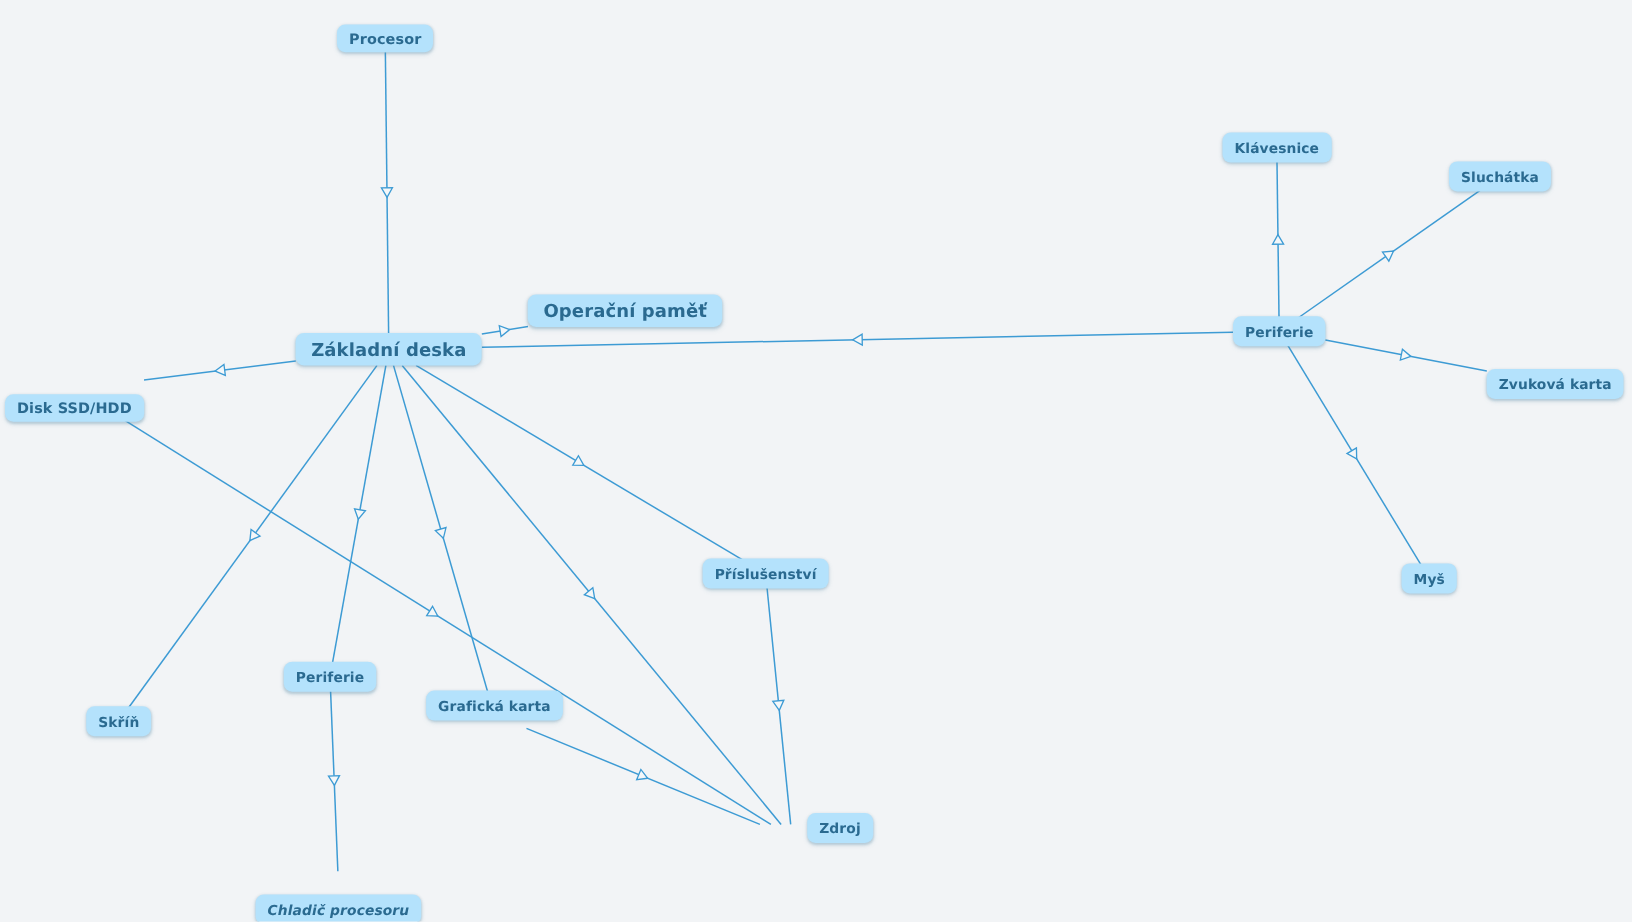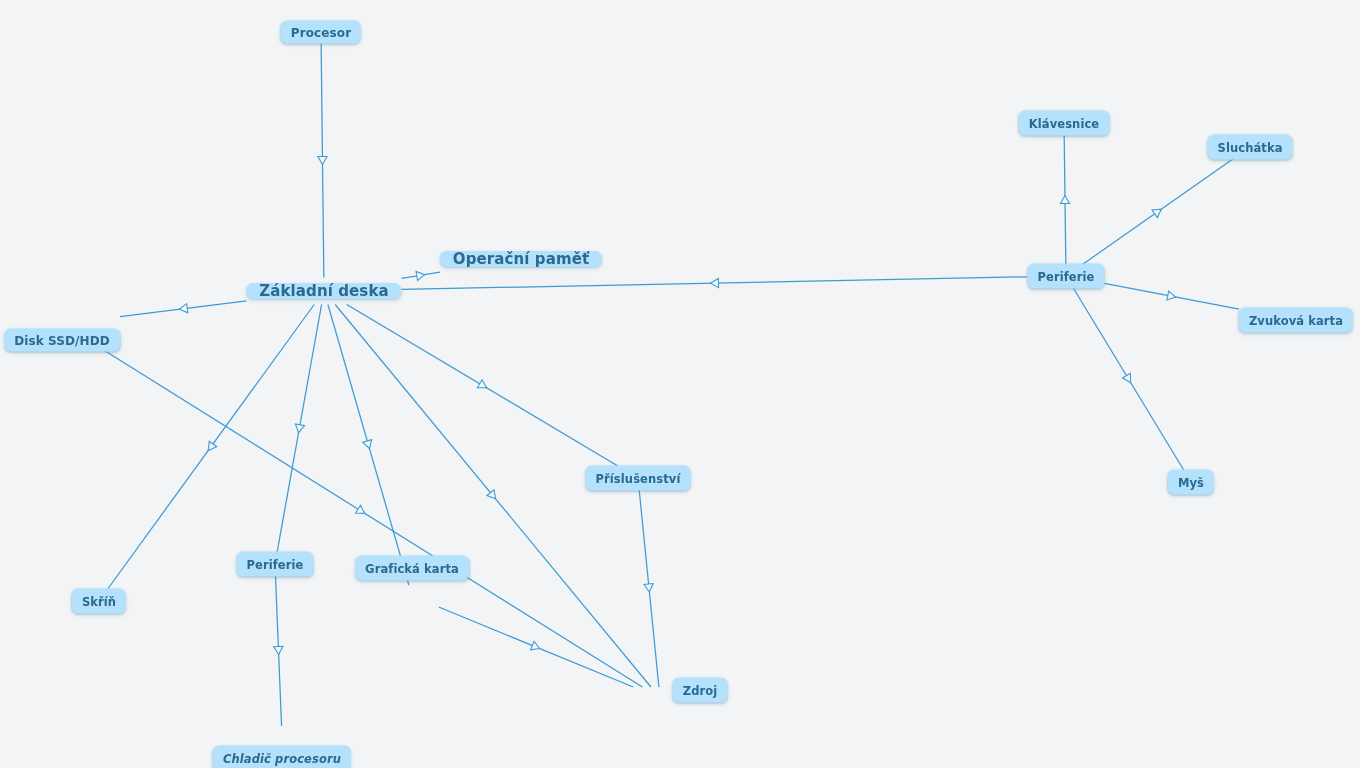--- a/index.html
+++ b/index.html
@@ -39,21 +39,21 @@
     justify-content: center;
     white-space: nowrap;
     font-weight: bold;
     letter-spacing: 0.1px;
     box-shadow: 0 1px 2px rgba(90,140,170,0.30), 0 2px 4px rgba(90,140,170,0.16);
     transform: translate(-50%, -50%);
     user-select: none;
   }
   .node.size-sm { font-size: 11.5px; padding: 0 10px; height: 25px; }
   .node.size-md { font-size: 12px;  padding: 0 10px; height: 23px; }
-  .node.size-lg { font-size: 15px;  padding: 0 13px; height: 16px; }
+  .node.size-lg { font-size: 15px;  padding: 0 13px; height: 27px; }
   .edge-line {
     stroke: #3d9bd4;
     stroke-width: 1.25;
     fill: none;
   }
   .edge-arrow {
     stroke: #3d9bd4;
     stroke-width: 1.1;
     fill: #f4f7f9;
   }
@@ -147,21 +147,21 @@
       </div>
       <div class="node size-sm" style="left: 99px; top: 601px;">
         <span>Skříň</span>
       </div>
       <div class="node size-sm" style="left: 275px; top: 564px;">
         <span>Periferie</span>
       </div>
       <div class="node size-sm" style="left: 282px; top: 758px; font-style: italic;">
         <span>Chladič procesoru</span>
       </div>
-      <div class="node size-sm" style="left: 412px; top: 568px; align-items: center;">
+      <div class="node size-sm" style="left: 412px; top: 588px; align-items: center;">
         <span>Grafická karta</span>
       </div>
       <div class="node size-sm" style="left: 638px; top: 478px;">
         <span>Příslušenství</span>
       </div>
       <div class="node size-sm" style="left: 660px; top: 690px; margin-left: 40px;">
         <span>Zdroj</span>
       </div>
       <div class="node size-sm" style="left: 1066px; top: 276px;">
         <span>Periferie</span>

